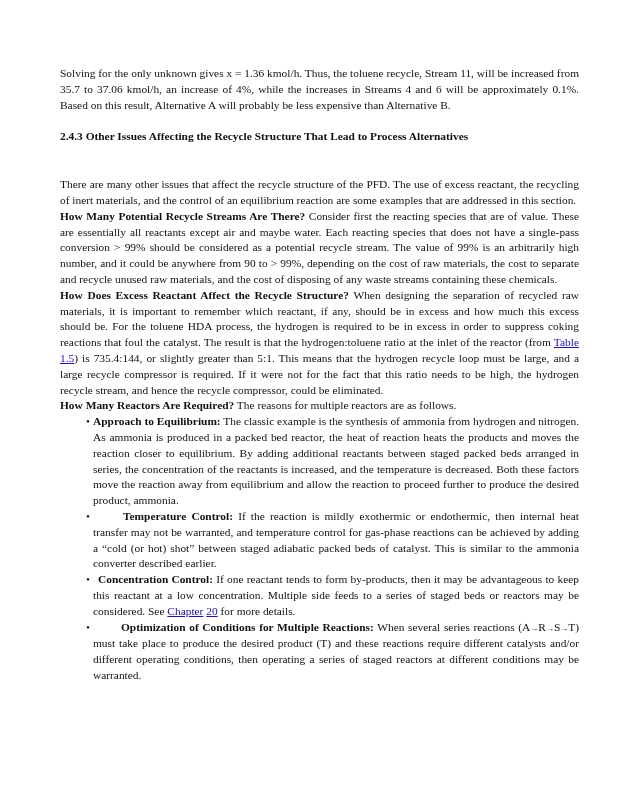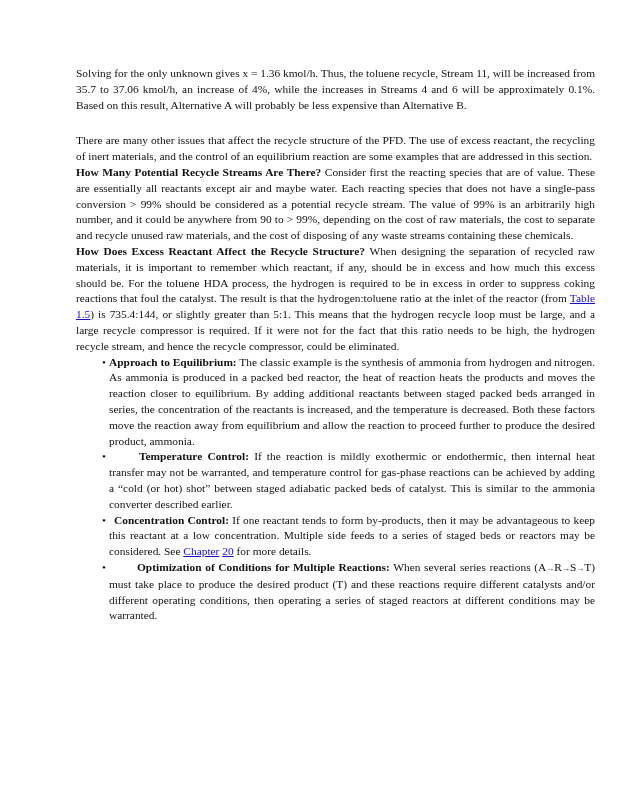--- a/index.html
+++ b/index.html
@@ -1,50 +1,52 @@
 <!DOCTYPE html>
 <html><head>
 <meta charset="utf-8">
 <style>
   html, body { margin: 0; padding: 0; background: #ffffff; }
   body { width: 635px; height: 800px; position: relative; overflow: hidden; }
   .page {
-    position: absolute; left: 76px; top: 66px; width: 519px;
+    position: absolute; left: 60px; top: 66px; width: 519px;
     font-family: "Liberation Serif", serif; font-size: 11.4px; line-height: 15.8px;
     color: #111111; text-align: justify;
   }
   p { margin: 0; }
   .gap { margin-top: 0; }
   .heading { font-weight: bold; margin-top: 16px; }
-  .big-gap { margin-top: 20px; }
+  .big-gap { margin-top: 32px; }
   b { font-weight: bold; }
   a { color: #1a0dcc; text-decoration: underline; }
   ul { list-style: none; margin: 0; padding: 0; }
   li { position: relative; padding-left: 33px; }
   li .bullet { position: absolute; left: 26px; top: 0; }
   li .lead { }
   li.b2 .lead { margin-left: 30px; }
   li.b3 .lead { margin-left: 5px; }
   li.b4 .lead { margin-left: 28px; }
   li .txt { display: block; text-align: justify; }
   .sm { font-size: 8px; }
 </style>
 </head>
 <body>
 
 <div class="page">
   <p>Solving for the only unknown gives x = 1.36 kmol/h. Thus, the toluene recycle, Stream 11, will be increased from 35.7 to 37.06 kmol/h, an increase of 4%, while the increases in Streams 4 and 6 will be approximately 0.1%. Based on this result, Alternative A will probably be less expensive than Alternative B.</p>
 
+  <p class="heading">2.4.3 Other Issues Affecting the Recycle Structure That Lead to Process Alternatives</p>
 
   <p class="big-gap">There are many other issues that affect the recycle structure of the PFD. The use of excess reactant, the recycling of inert materials, and the control of an equilibrium reaction are some examples that are addressed in this section.</p>
 
   <p class="gap"><b>How Many Potential Recycle Streams Are There?</b><span> Consider first the reacting species that are of value. These are essentially all reactants except air and maybe water. Each reacting species that does not have a single-pass conversion &gt; 99% should be considered as a potential recycle stream. The value of 99% is an arbitrarily high number, and it could be anywhere from 90 to &gt; 99%, depending on the cost of raw materials, the cost to separate and recycle unused raw materials, and the cost of disposing of any waste streams containing these chemicals.</span></p>
 
   <p class="gap"><b>How Does Excess Reactant Affect the Recycle Structure?</b><span> When designing the separation of recycled raw materials, it is important to remember which reactant, if any, should be in excess and how much this excess should be. For the toluene HDA process, the hydrogen is required to be in excess in order to suppress coking reactions that foul the catalyst. The result is that the hydrogen:toluene ratio at the inlet of the reactor (from </span><a href="#">Table</a> <a href="#">1.5</a><span>) is 735.4:144, or slightly greater than 5:1. This means that the hydrogen recycle loop must be large, and a large recycle compressor is required. If it were not for the fact that this ratio needs to be high, the hydrogen recycle stream, and hence the recycle compressor, could be eliminated.</span></p>
 
+  <p class="gap"><b>How Many Reactors Are Required?</b><span> The reasons for multiple reactors are as follows.</span></p>
 
   <ul>
     <li class="b1">
       <span class="bullet">•</span>
       <span class="txt"><b class="lead">Approach to Equilibrium:</b><span> The classic example is the synthesis of ammonia from hydrogen and nitrogen. As ammonia is produced in a packed bed reactor, the heat of reaction heats the products and moves the reaction closer to equilibrium. By adding additional reactants between staged packed beds arranged in series, the concentration of the reactants is increased, and the temperature is decreased. Both these factors move the reaction away from equilibrium and allow the reaction to proceed further to produce the desired product, ammonia.</span></span>
     </li>
     <li class="b2">
       <span class="bullet">•</span>
       <span class="txt"><b class="lead">Temperature Control:</b><span> If the reaction is mildly exothermic or endothermic, then internal heat transfer may not be warranted, and temperature control for gas-phase reactions can be achieved by adding a “cold (or hot) shot” between staged adiabatic packed beds of catalyst. This is similar to the ammonia converter described earlier.</span></span>
     </li>

